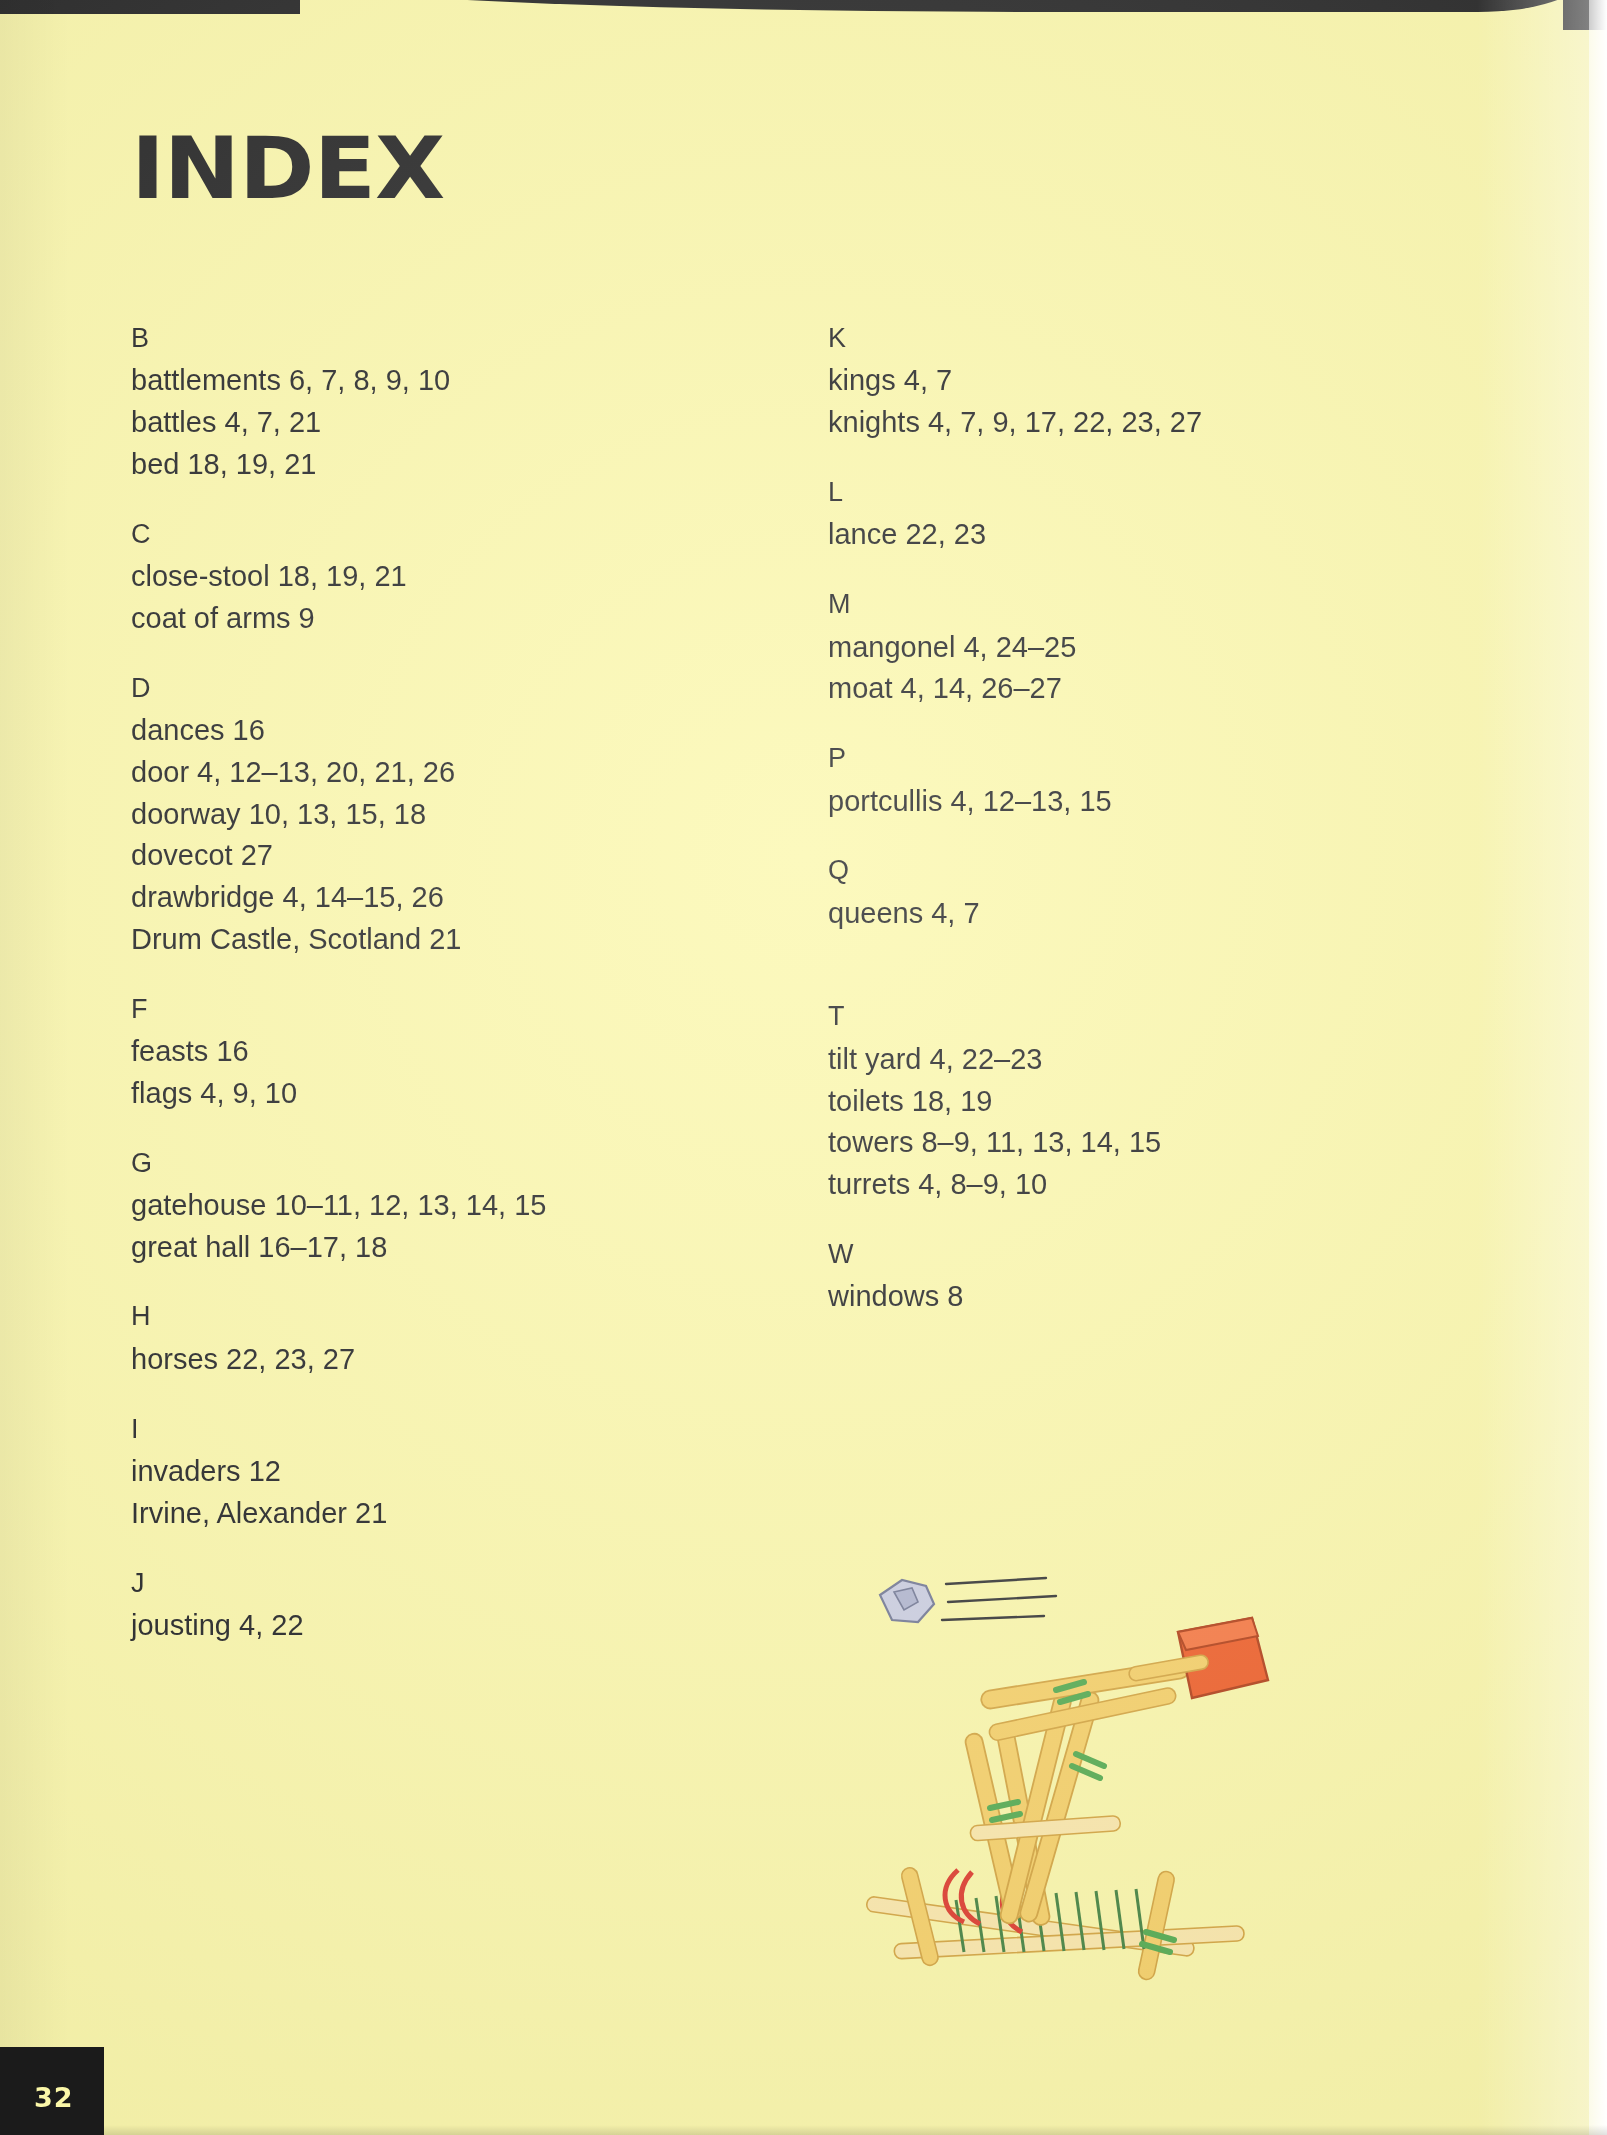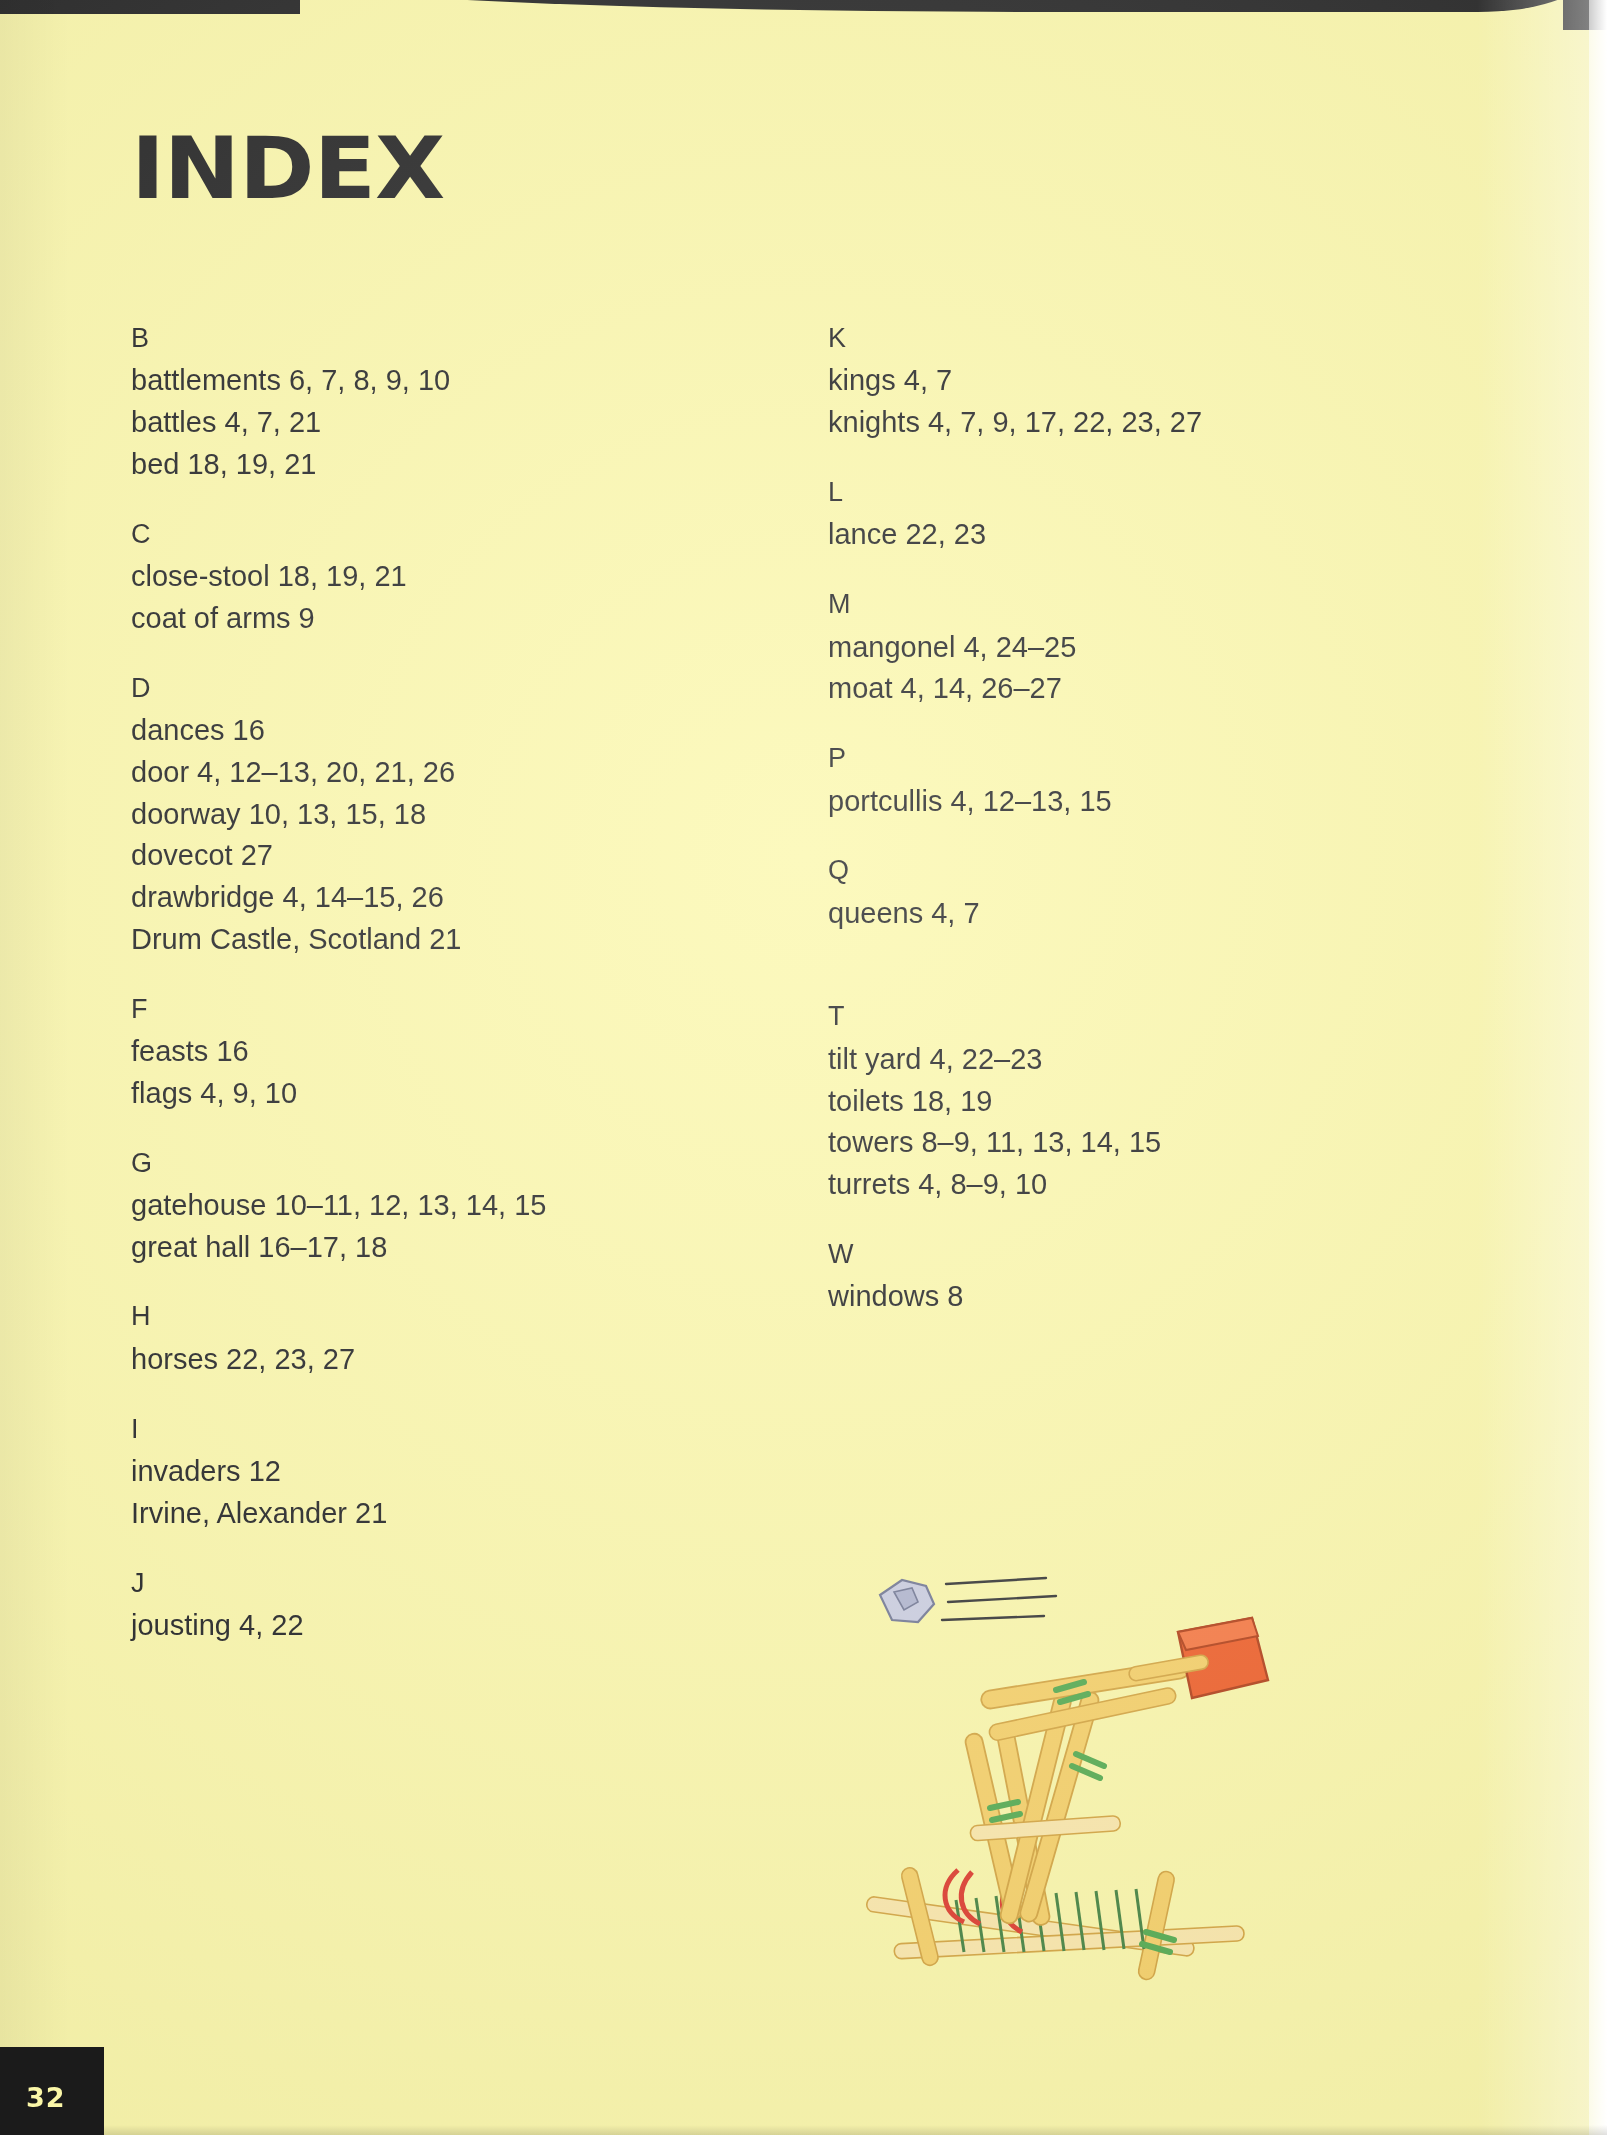--- a/index.html
+++ b/index.html
@@ -108,21 +108,21 @@
   .page-number-box {
     position: absolute;
     left: 0;
     bottom: 0;
     width: 104px;
     height: 88px;
     background: #1b1b1b;
   }
   .page-number {
     position: absolute;
-    left: 26px;
+    left: 34px;
     bottom: 22px;
     font-size: 27px;
     font-weight: 700;
     color: #fbf7a8;
     font-family: "DejaVu Sans", sans-serif;
     letter-spacing: 1px;
   }
 
   
   .illus {

